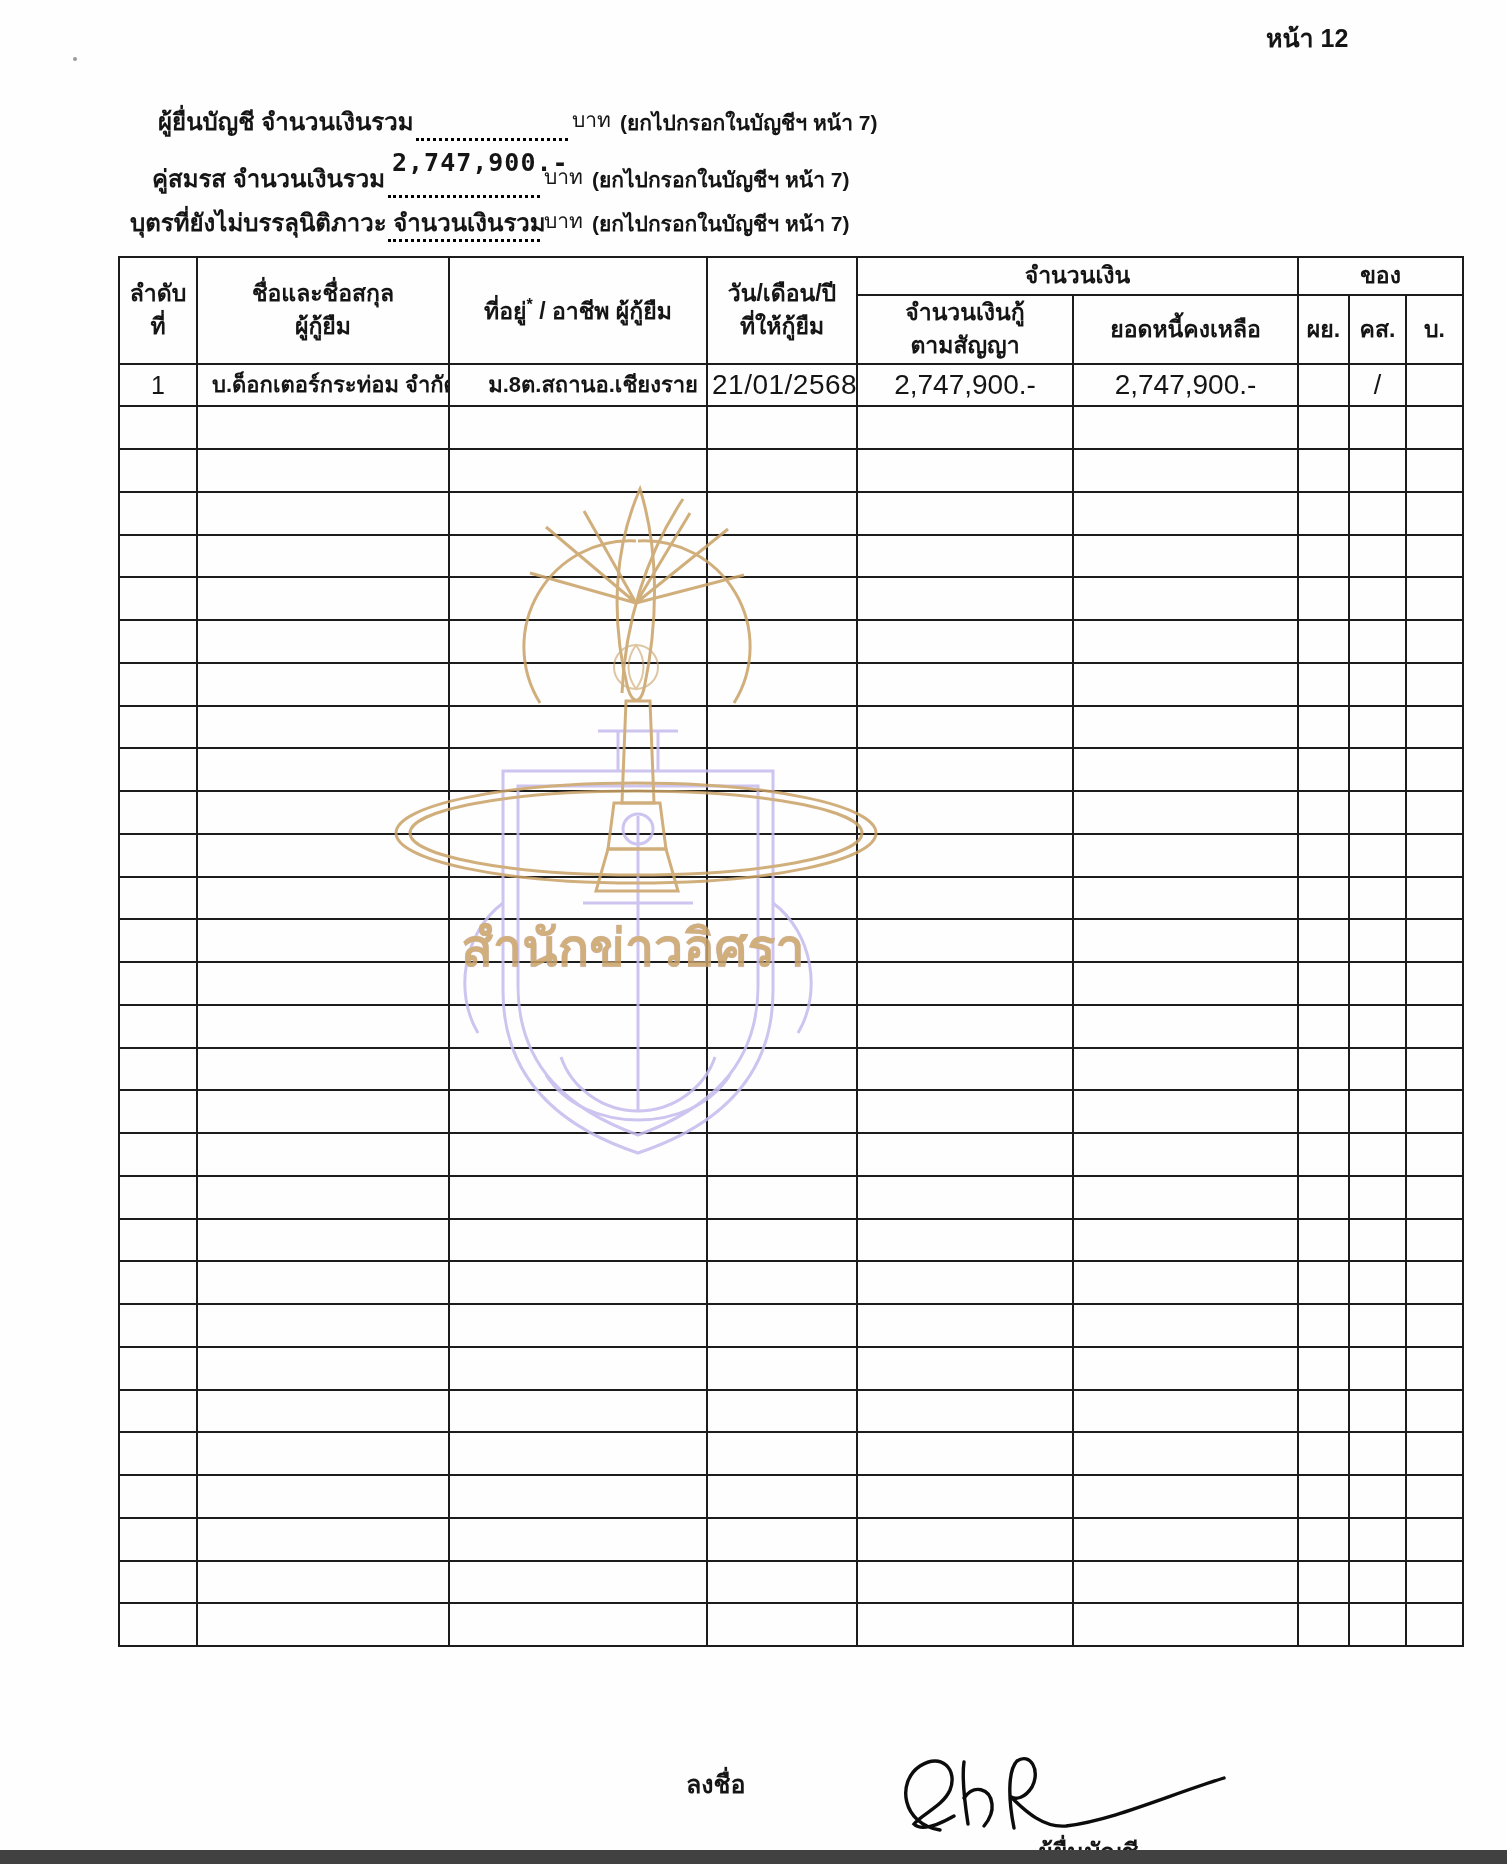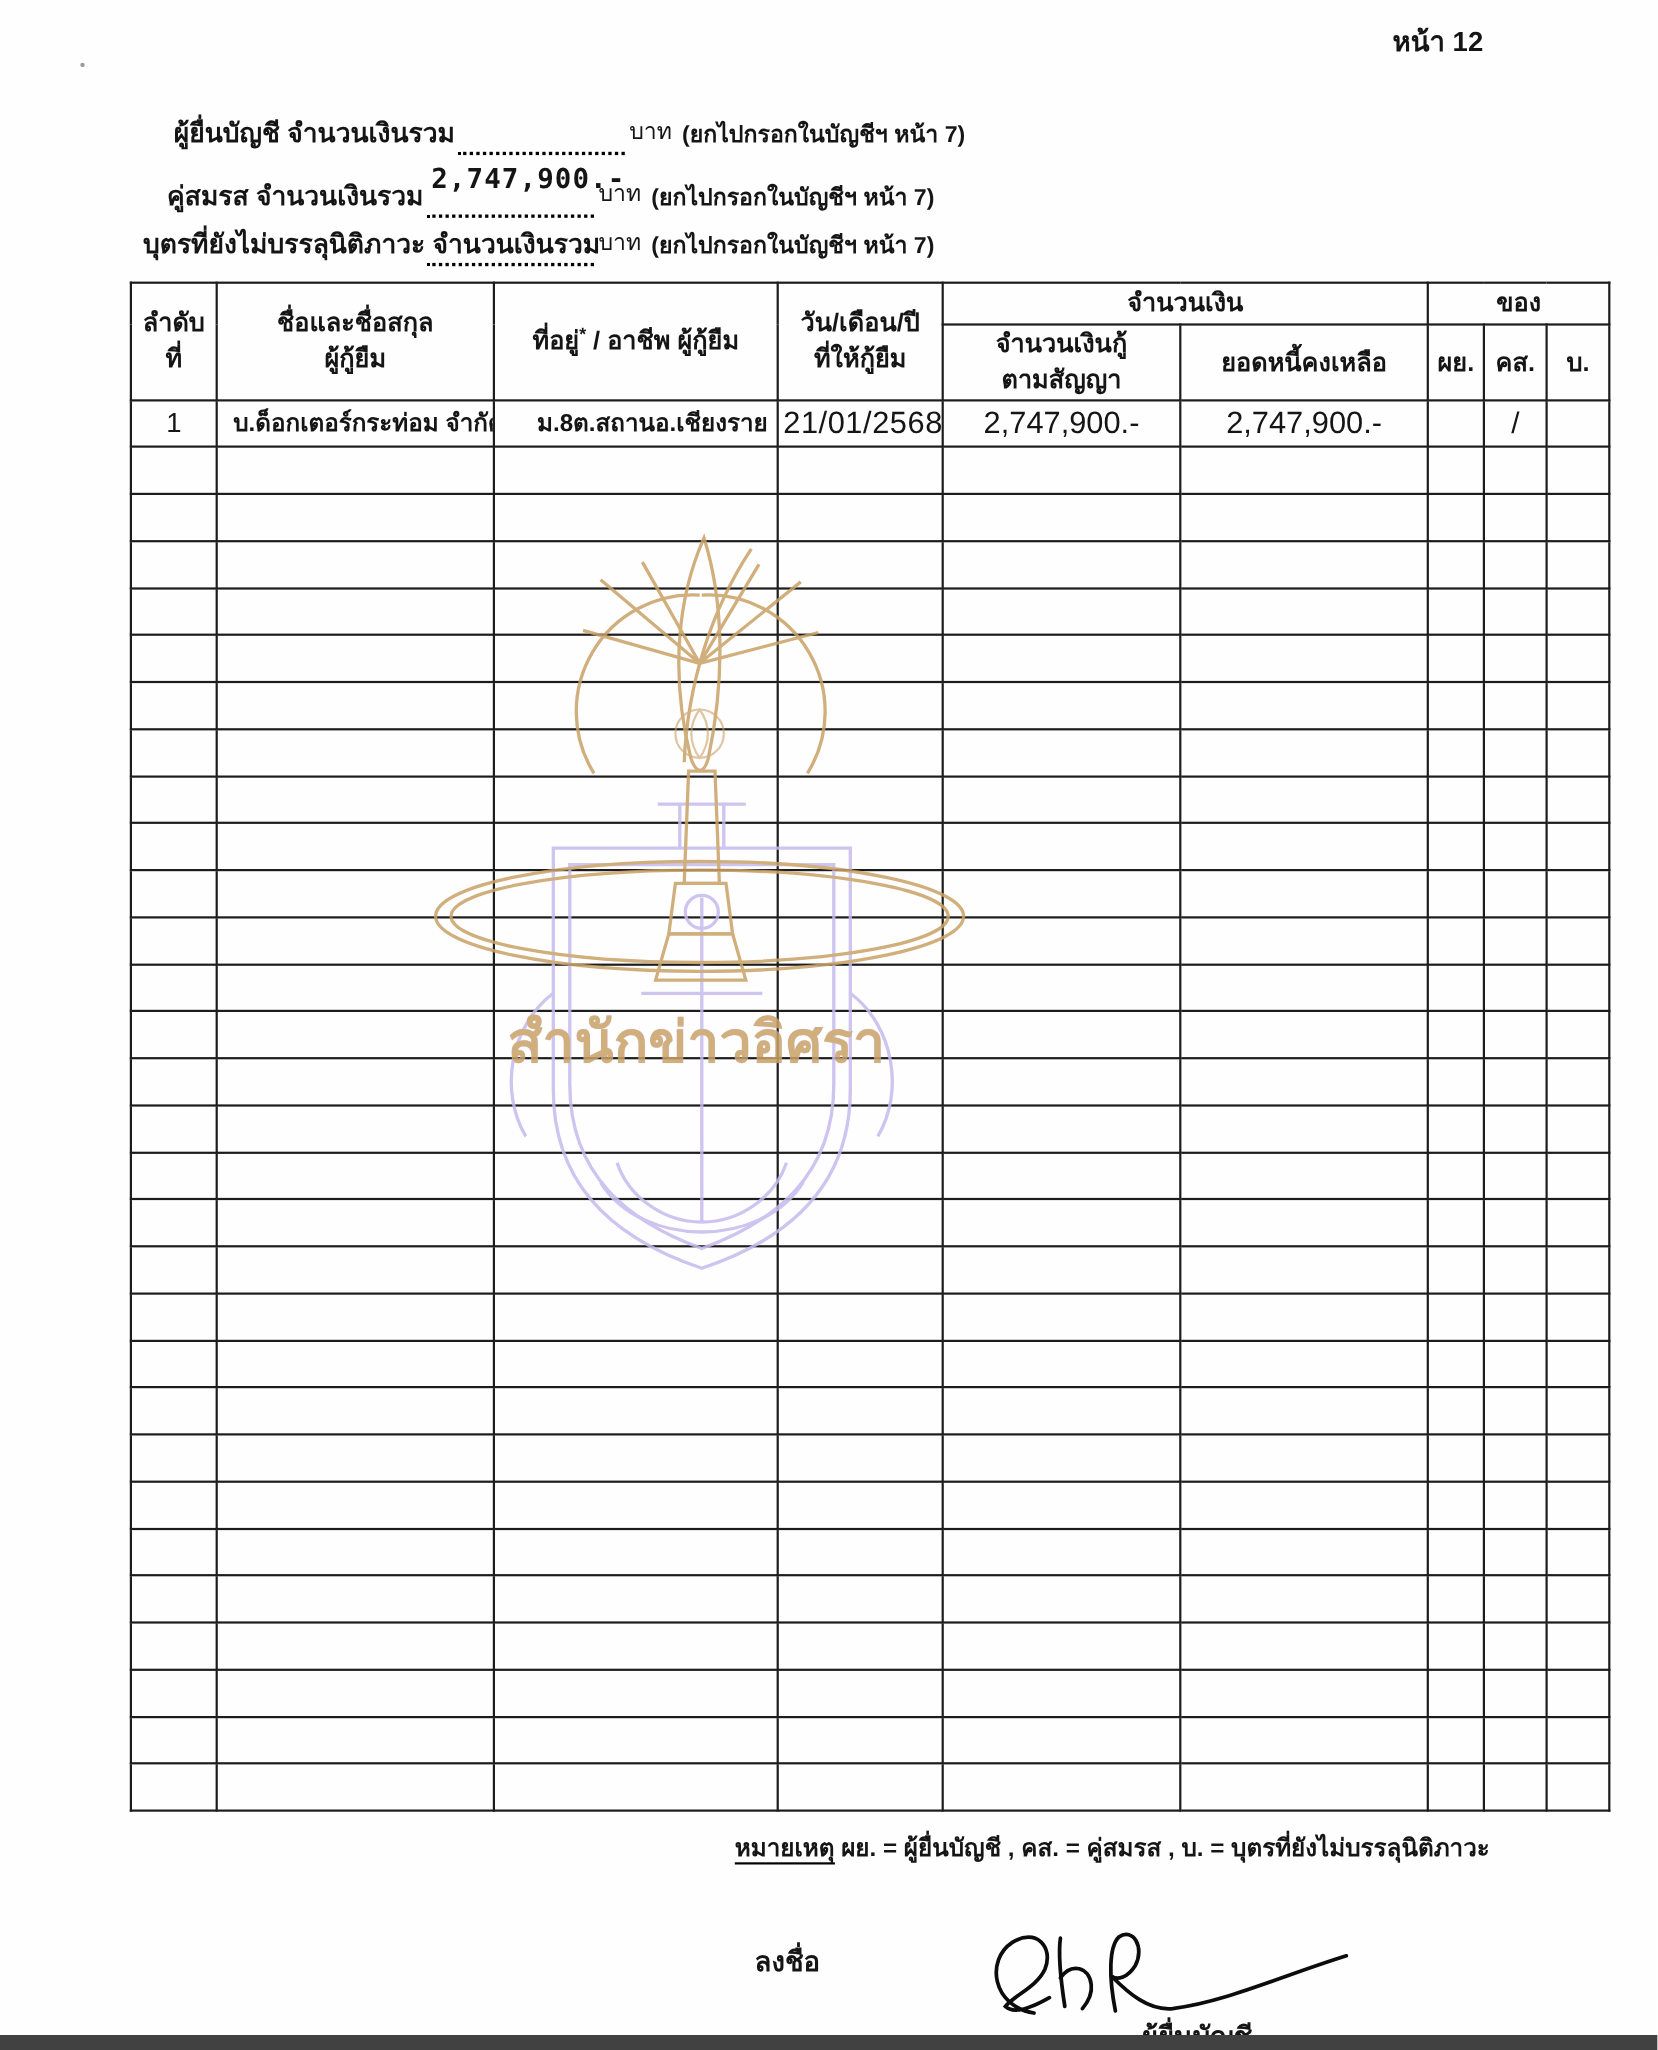--- a/index.html
+++ b/index.html
@@ -508,23 +508,20 @@
       </g>
 
       <g stroke="#c9a266" fill="none" stroke-width="2" opacity="0.7">
         <circle cx="258" cy="196" r="22"></circle>
         <path d="M258 174 C248 188 248 204 258 218 C268 204 268 188 258 174 Z"></path>
       </g>
     </svg>
     <div class="wm-text-thai thai">สำนักข่าวอิศรา</div>
   </div>
 
-  <div class="footnote thai">
-    <span class="u">หมายเหตุ</span><span> ผย. = ผู้ยื่นบัญชี , คส. = คู่สมรส , บ. = บุตรที่ยังไม่บรรลุนิติภาวะ</span>
-  </div>
 
   <svg class="signature-svg" width="370" height="100" viewBox="0 0 370 100">
     <g stroke="#0c0c0c" stroke-width="3.4" fill="none" stroke-linecap="round">
       <path d="M84 80 C 46 74 40 32 64 16 C 86 2 102 20 94 40 C 87 56 66 64 58 74 C 66 82 84 74 98 66"></path>
       <path d="M112 74 C 108 48 106 26 108 12"></path>
       <path d="M108 48 C 118 34 134 38 136 54 C 137 62 133 70 128 76"></path>
       <path d="M158 78 C 152 48 152 20 161 11 C 174 2 185 20 176 37 C 169 48 160 50 155 47"></path>
       <path d="M155 47 C 170 62 188 78 210 76 C 258 70 310 46 368 28"></path>
     </g>
   </svg>

